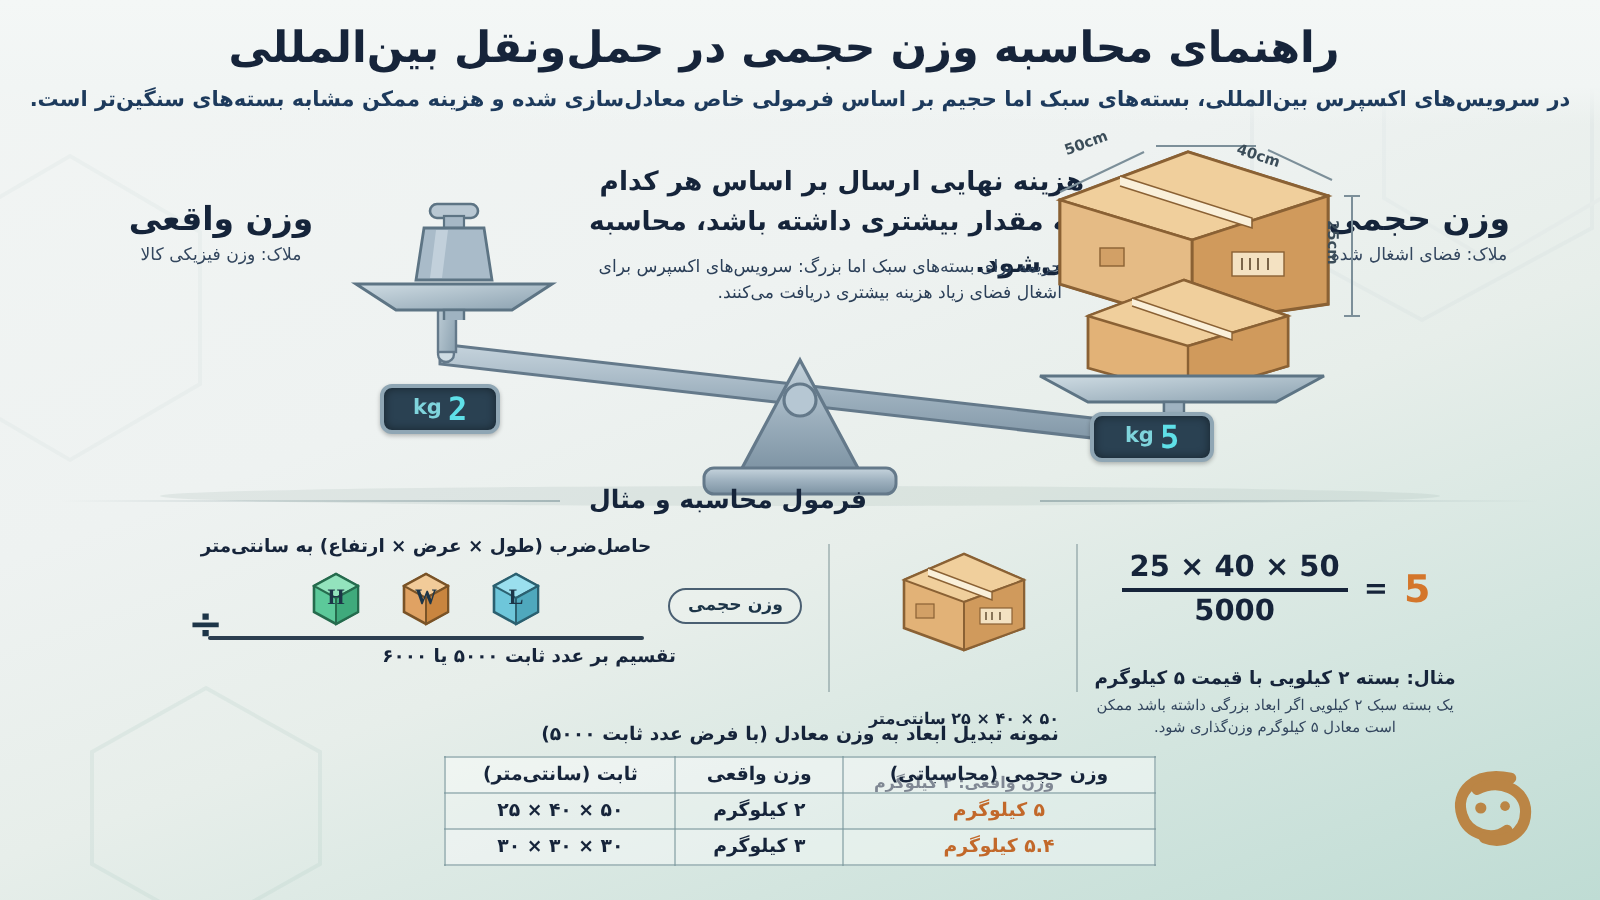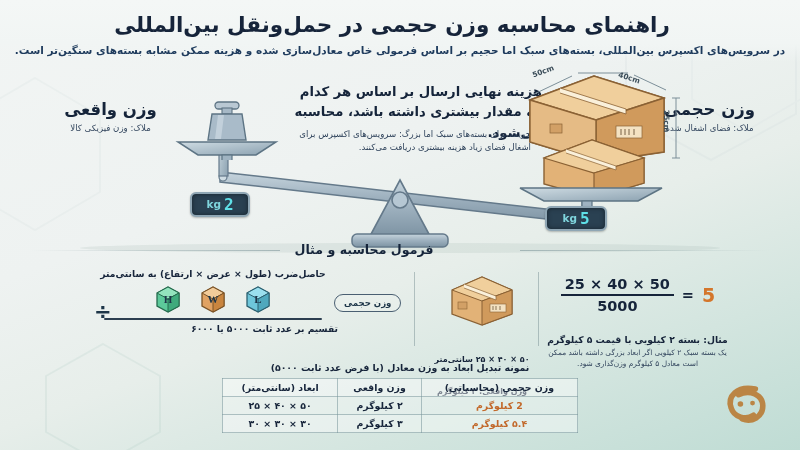--- a/index.html
+++ b/index.html
@@ -362,26 +362,26 @@
     <div class="ln1">مثال: بسته ۲ کیلویی با قیمت ۵ کیلوگرم</div>
     <div class="ln2">یک بسته سبک ۲ کیلویی اگر ابعاد بزرگی داشته باشد ممکن است معادل ۵ کیلوگرم وزن‌گذاری شود.</div>
   </div>
 
   <div class="tbl-cap">نمونه تبدیل ابعاد به وزن معادل (با فرض عدد ثابت ۵۰۰۰)</div>
   <table id="tbl">
     <thead>
       <tr>
         <th>وزن حجمی (محاسباتی)</th>
         <th>وزن واقعی</th>
-        <th>ابعاد (سانتی‌متر)</th>
+        <th>ثابت (سانتی‌متر)</th>
       </tr>
     </thead>
     <tbody>
       <tr>
-        <td class="accent">2 کیلوگرم</td>
+        <td class="accent">۵ کیلوگرم</td>
         <td>۲ کیلوگرم</td>
         <td>۵۰ × ۴۰ × ۲۵</td>
       </tr>
       <tr class="alt">
         <td class="accent">۵.۴ کیلوگرم</td>
         <td>۳ کیلوگرم</td>
         <td>۳۰ × ۳۰ × ۳۰</td>
       </tr>
     </tbody>
   </table>

